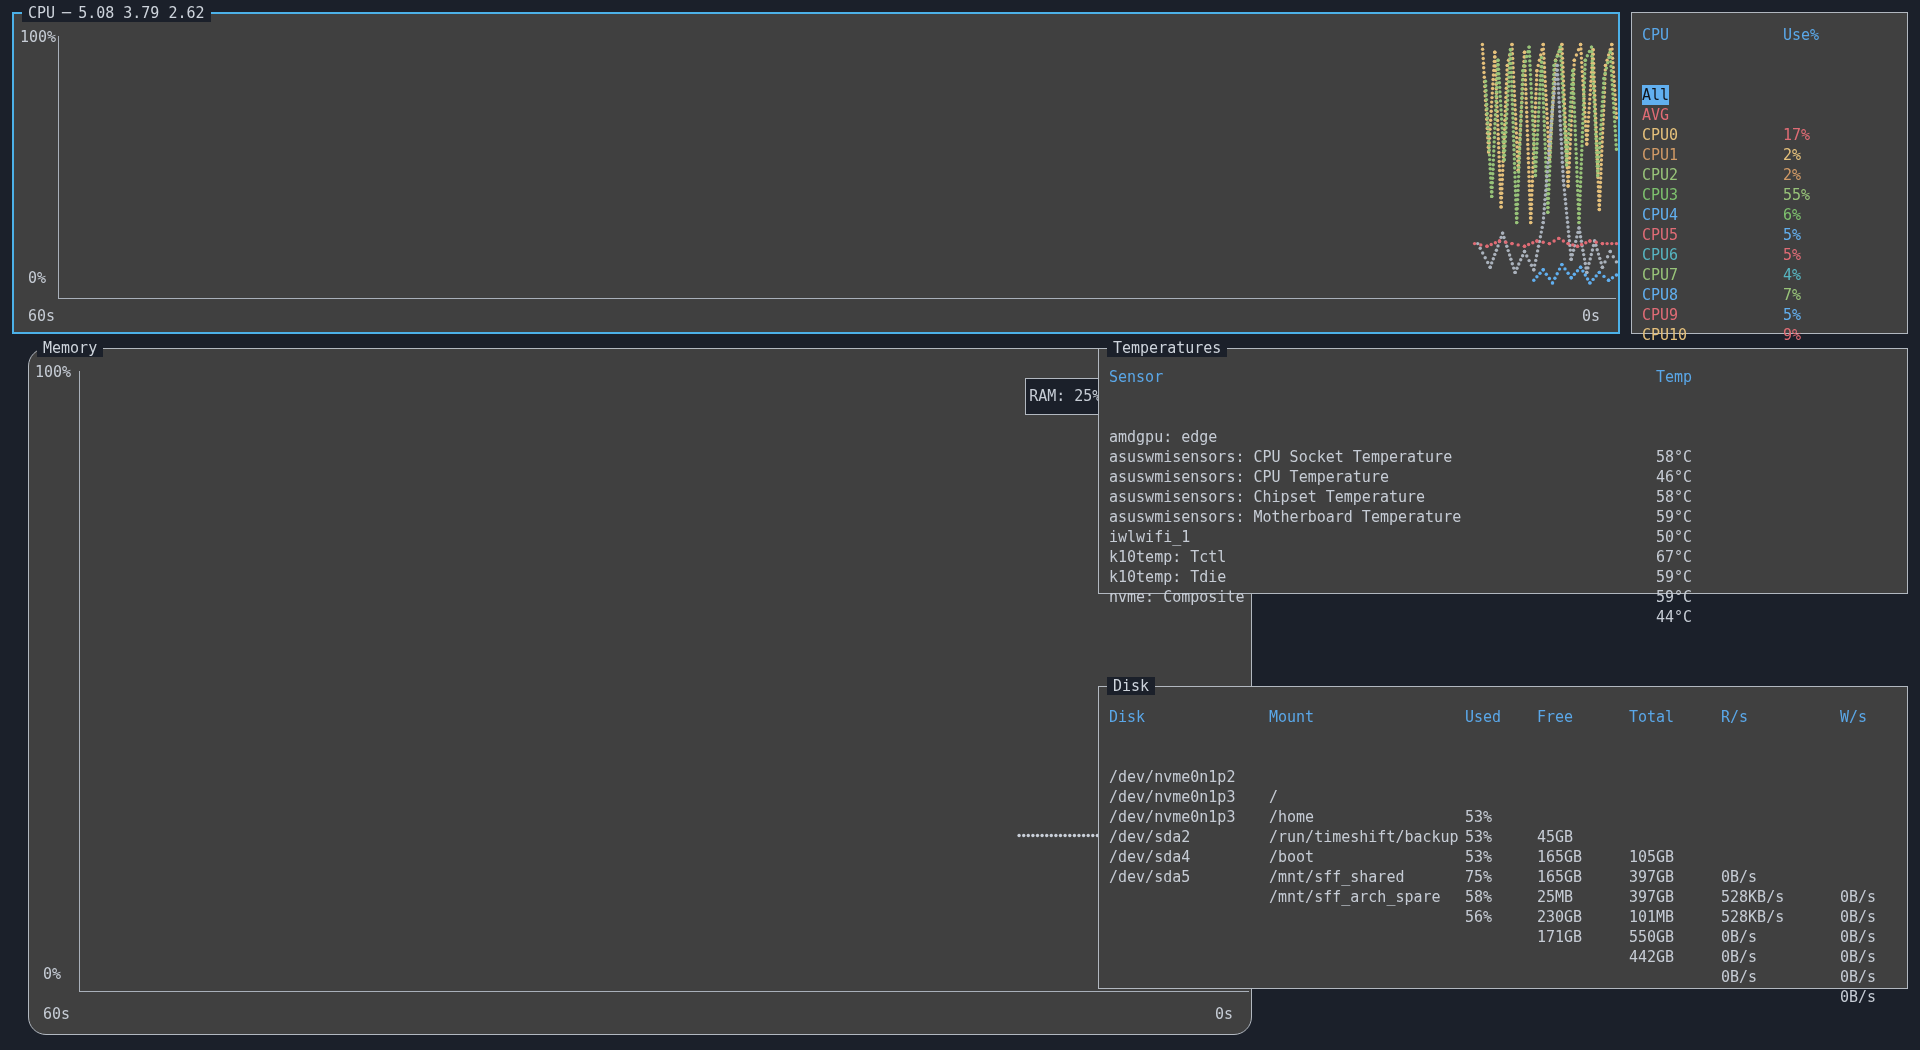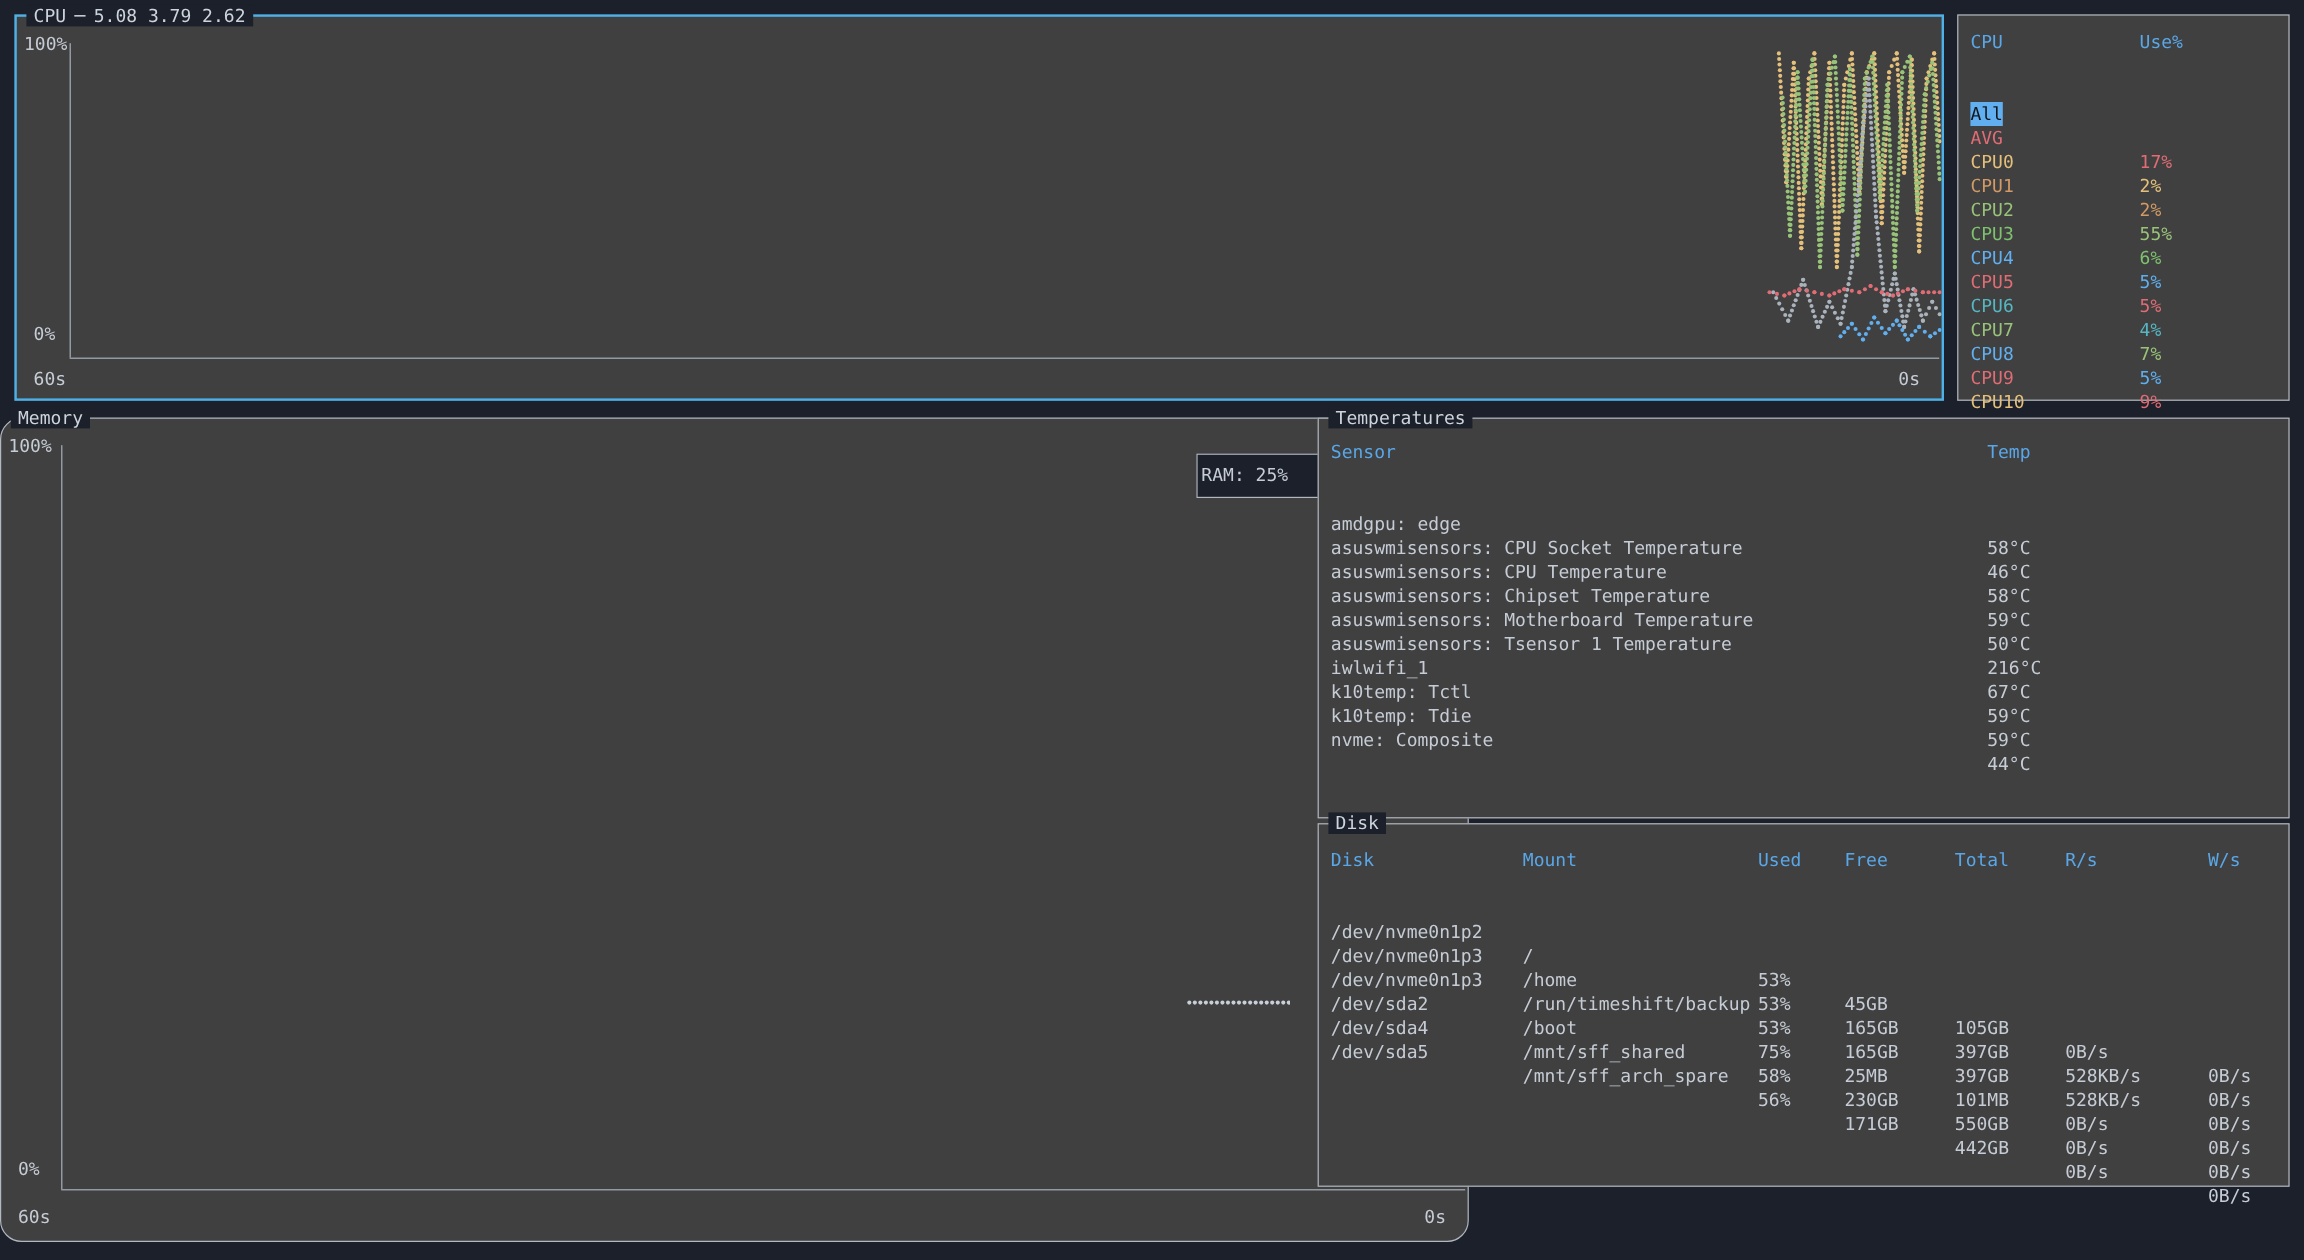--- a/index.html
+++ b/index.html
@@ -13,22 +13,22 @@
     position: relative;
     overflow: hidden;
   }
   .panel {
     position: absolute;
     border: 1px solid #b2b8c0;
     background: #404040;
   }
   #cpu-panel { left: 12px; top: 12px; width: 1608px; height: 322px; border: 2px solid #4cb1e8; }
   #cpu-list-panel { left: 1631px; top: 12px; width: 277px; height: 322px; }
-  #memory-panel { left: 0; top: 348px; width: 1224px; height: 687px; border-radius: 18px; }
-  #temps-panel { left: 1098px; top: 348px; width: 810px; height: 334px; }
+  #memory-panel { left: 28px; top: 348px; width: 1224px; height: 687px; border-radius: 18px; }
+  #temps-panel { left: 1098px; top: 348px; width: 810px; height: 246px; }
   #disk-panel { left: 1098px; top: 686px; width: 810px; height: 303px; }
 
   .panel-title {
     position: absolute; top: -10px; left: 8px;
     background: #1b202a; padding: 0 6px;
     white-space: pre; color: #ced4dc; line-height: 18px;
   }
   .panel-title .sep { padding: 0 7px; color: #ced4dc; }
 
   .axis-label { position: absolute; color: #c6ccd5; line-height: 18px; }
@@ -1472,24 +1472,20 @@
       </div>
       <div class="row t-row">
         <span class="t-sensor">asuswmisensors: Chipset Temperature</span>
         <span class="t-temp">59°C</span>
       </div>
       <div class="row t-row">
         <span class="t-sensor">asuswmisensors: Motherboard Temperature</span>
         <span class="t-temp">50°C</span>
       </div>
       <div class="row t-row">
-        <span class="t-sensor">asuswmisensors: Tsensor 1 Temperature</span>
-        <span class="t-temp">216°C</span>
-      </div>
-      <div class="row t-row">
         <span class="t-sensor">iwlwifi_1</span>
         <span class="t-temp">67°C</span>
       </div>
       <div class="row t-row">
         <span class="t-sensor">k10temp: Tctl</span>
         <span class="t-temp">59°C</span>
       </div>
       <div class="row t-row">
         <span class="t-sensor">k10temp: Tdie</span>
         <span class="t-temp">59°C</span>

